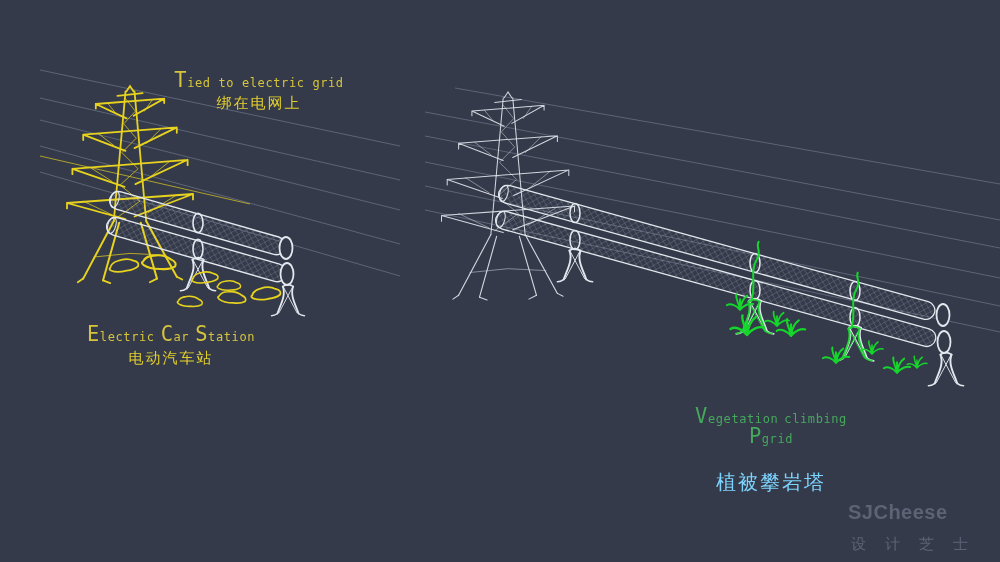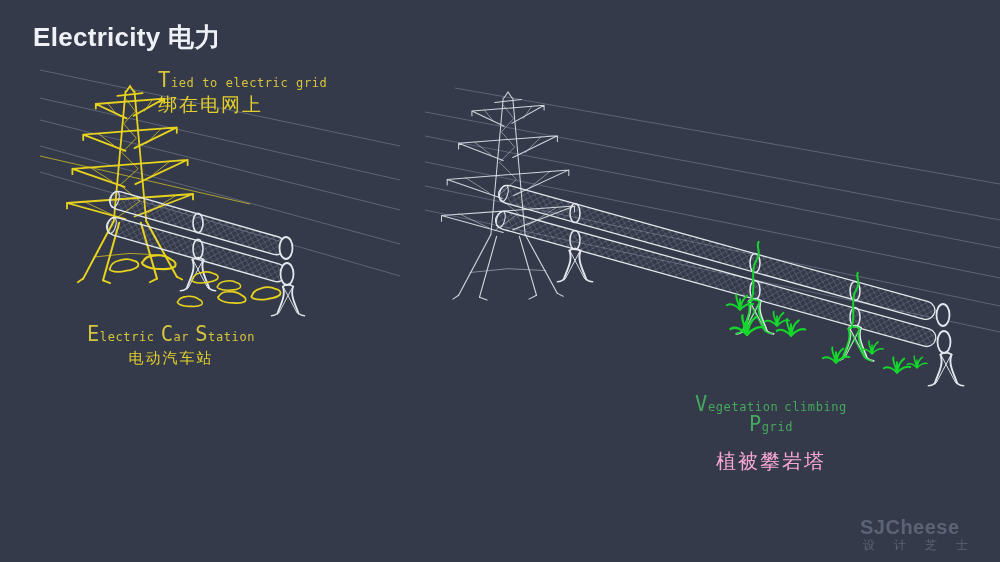--- a/index.html
+++ b/index.html
@@ -14,35 +14,35 @@
   }
   .arch-label{
     font-family:"DejaVu Sans Mono",monospace;
     letter-spacing:.6px;white-space:nowrap;line-height:1.15;
   }
   .arch-label .cap{font-size:1.7em;line-height:.8;}
   .word{margin-right:6px;}
   .word:last-child{margin-right:0;}
   .zh{font-family:"Liberation Sans",sans-serif;letter-spacing:2px;white-space:nowrap;}
 
-  .grid-label{position:absolute;left:158px;top:72px;width:202px;text-align:left;color:#d6c53c;font-size:12px;}
-  .grid-label .zh{font-size:19px;color:#e2cf2c;margin-top:3px;}
+  .grid-label{position:absolute;left:158px;top:72px;width:202px;text-align:center;color:#d6c53c;font-size:12px;}
+  .grid-label .zh{font-size:15px;color:#e2cf2c;margin-top:3px;}
 
   .station-label{position:absolute;left:64px;top:326px;width:214px;text-align:center;color:#d6c53c;font-size:12px;}
   .station-label .zh{font-size:15px;color:#e2cf2c;margin-top:4px;}
 
-  .vegetation-label{position:absolute;left:666px;top:396px;width:210px;text-align:center;color:#45a85c;font-size:12px;}
+  .vegetation-label{position:absolute;left:666px;top:408px;width:210px;text-align:center;color:#45a85c;font-size:12px;}
   .vegetation-label .line2{margin-top:1px;}
-  .vegetation-label .zh{font-size:20px;color:#f9a8d4;margin-top:15px;}
+  .vegetation-label .zh{font-size:20px;color:#7dd3fc;margin-top:24px;}
 
   .illus{position:absolute;}
 
   .watermark{position:absolute;right:13px;bottom:8px;text-align:left;}
   .watermark .brand{font-weight:bold;font-size:20px;letter-spacing:.5px;line-height:1;}
-  .watermark .brand-zh{font-size:12px;letter-spacing:19px;margin-top:0;margin-left:3px;white-space:nowrap;font-family:Liberation Mono, monospace;}
+  .watermark .brand-zh{font-size:15px;letter-spacing:19px;margin-top:13px;margin-left:3px;white-space:nowrap;font-family:Liberation Mono, monospace;}
 </style>
 </head>
 <body>
 
 <div class="stage">
 
   <svg width="0" height="0" style="position:absolute">
     <defs>
       <pattern id="mesh" width="7" height="7" patternUnits="userSpaceOnUse">
         <path d="M0 0L7 7M7 0L0 7" stroke="#e3e7ee" stroke-opacity="0.33" stroke-width="0.6" fill="none"></path>
@@ -69,21 +69,20 @@
         <path d="M-6 3 L12 37 M6 3 L-12 37" stroke-width="1.2"></path>
         <path d="M-14 38 q-4 3 -8 3 M14 38 q4 3 8 3" stroke-width="2"></path>
       </g>
       <path id="blob" d="M-14 0 Q-12 -5 -5 -6 Q4 -8 10 -4 Q16 -2 14 2 Q10 5 2 5 Q-8 6 -13 3 Q-16 1 -14 0 Z" fill="none"></path>
       <g id="grass" fill="none" stroke-linecap="round">
         <path d="M0 0 C-3 -4 -8 -6 -11 -4 M0 0 C-1 -6 -4 -10 -3 -13 M0 0 C1 -7 3 -10 6 -12 M0 0 C3 -4 8 -6 11 -5 M0 0 L0 -9"></path>
       </g>
     </defs>
   </svg>
 
-  <div class="title" style="left:33px;top:20px">Electricity 电力</div>
 
   <svg class="illus" style="left:40px;top:60px" width="360" height="300" viewBox="0 0 360 300">
     <g stroke="#6f7789" stroke-width="0.7" fill="none">
       <path d="M0 10 L360 86 M0 38 L360 120 M0 60 L360 150 M0 86 L360 184 M0 112 L360 216"></path>
     </g>
     <path d="M0 96 L210 144" stroke="#e7d31d" stroke-width="0.8" opacity="0.85"></path>
     <use href="#pylon" transform="translate(0,26) scale(0.9)" stroke="#e7d31d"></use>
     <g>
       <g transform="translate(70,138) rotate(16)">
         <rect x="0" y="-9" width="182" height="18" rx="9" fill="url(#mesh)" stroke="#e3e7ee" stroke-width="1.4"></rect>

